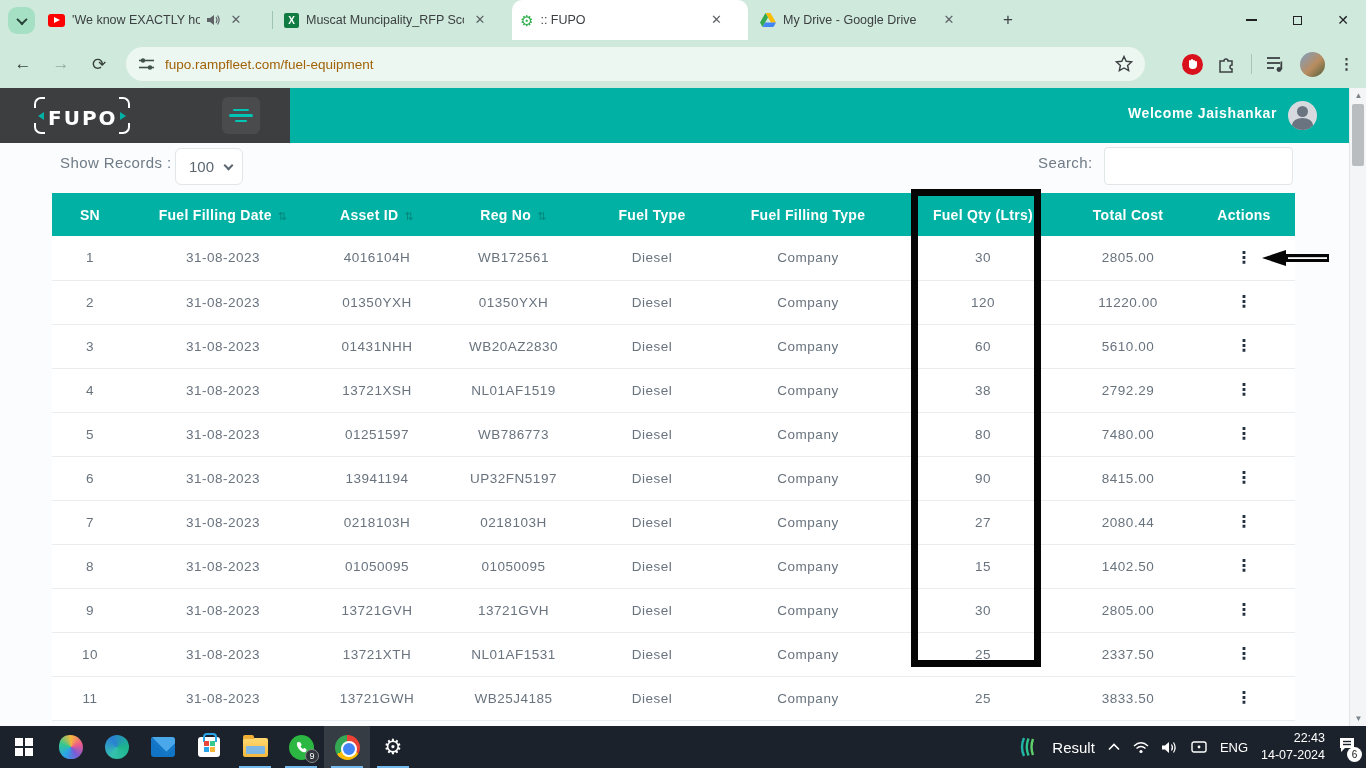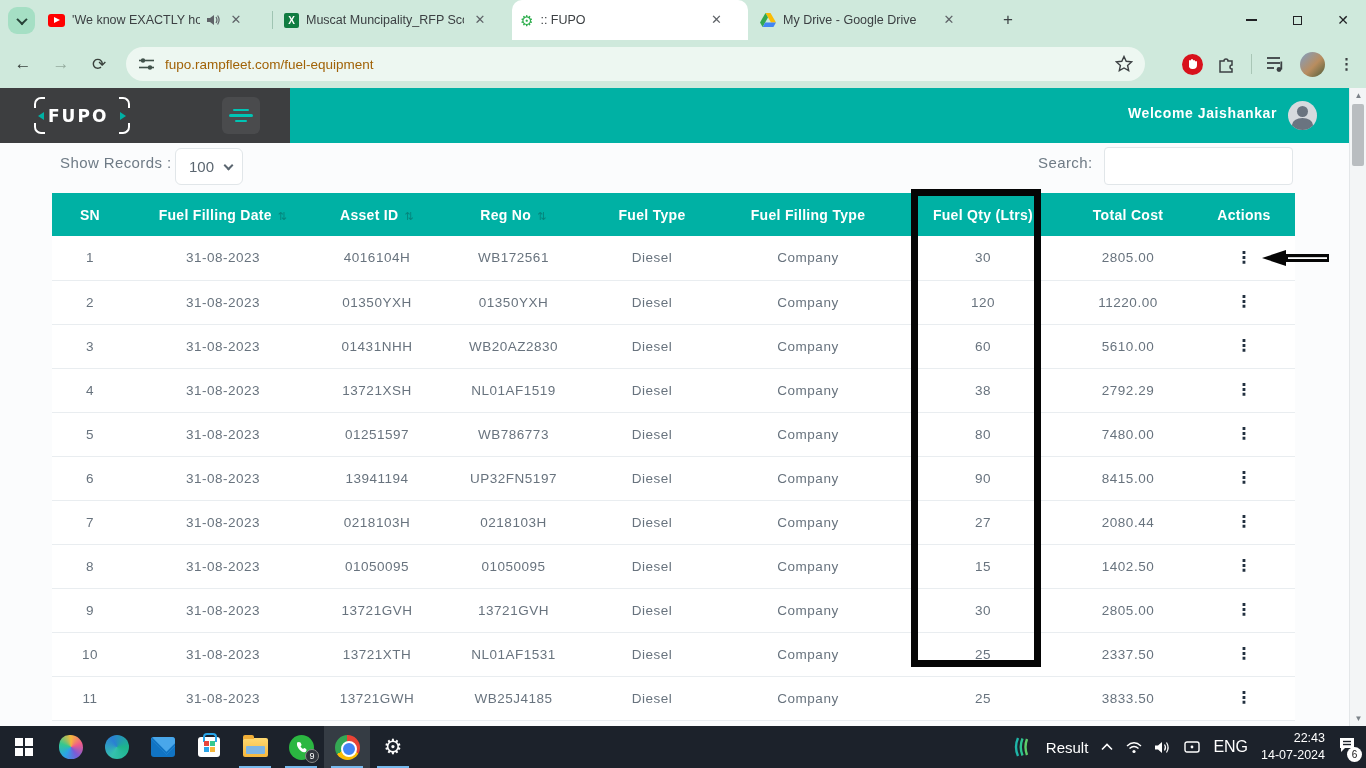--- a/index.html
+++ b/index.html
@@ -39,21 +39,21 @@
   .toolbar-right { position:absolute; right:0; top:0; height:48px; display:flex; align-items:center; gap:14px; padding-right:12px; }
   .adblock { width:21px; height:21px; border-radius:50%; background:#d8111c; display:flex; align-items:center; justify-content:center; cursor:pointer; }
   .tb-divider { width:1px; height:20px; background:#a9c6b6; }
   .avatar-sm { width:25px; height:25px; border-radius:50%; background:linear-gradient(135deg,#7e9fc6 0%,#b98d5f 55%,#4d5d3a 100%); cursor:pointer; }
   .kebab-dark { font-size:15px; color:#3c4043; font-weight:bold; cursor:pointer; letter-spacing:0; }
 
   
   .appheader { position:absolute; left:0; top:88px; width:1349px; height:55px; background:#00b1a4; }
   .logo-block { position:absolute; left:0; top:0; width:290px; height:55px; background:#3d3e40; }
   .fupo-logo { position:absolute; left:34px; top:9px; width:96px; height:37px; }
-  .fupo-text { position:absolute; left:14px; top:9px; font-size:17px; font-weight:bold; color:#fff; letter-spacing:2px; font-family:"DejaVu Sans",sans-serif; }
+  .fupo-text { position:absolute; left:14px; top:9px; font-size:20px; font-weight:bold; color:#fff; letter-spacing:2px; font-family:"DejaVu Sans",sans-serif; }
   .tri-l { position:absolute; left:4px; top:15px; border-right:6px solid #00b1a4; border-top:4px solid transparent; border-bottom:4px solid transparent; }
   .tri-r { position:absolute; right:4px; top:15px; border-left:6px solid #00b1a4; border-top:4px solid transparent; border-bottom:4px solid transparent; }
   .corner { position:absolute; width:11px; height:11px; border:2px solid #fff; }
   .c-tl { left:0; top:0; border-right:none; border-bottom:none; border-radius:7px 0 0 0; }
   .c-tr { right:0; top:0; border-left:none; border-bottom:none; border-radius:0 7px 0 0; }
   .c-bl { left:0; bottom:0; border-right:none; border-top:none; border-radius:0 0 0 7px; }
   .c-br { right:0; bottom:0; border-left:none; border-top:none; border-radius:0 0 7px 0; }
   .hamburger { position:absolute; left:222px; top:9px; width:38px; height:37px; background:#4a4b4d; border-radius:6px; display:flex; flex-direction:column; align-items:center; justify-content:center; gap:3px; cursor:pointer; }
   .hamburger i { display:block; height:2.5px; background:#00c4b4; border-radius:2px; }
   .hb1{width:16px;} .hb2{width:24px;} .hb3{width:12px;}
@@ -109,21 +109,21 @@
   .ic-folder::before { content:""; position:absolute; left:0; top:-3px; width:11px; height:4px; background:#f0ae37; border-radius:2px 2px 0 0; }
   .ic-folder::after { content:""; position:absolute; left:3px; top:8px; width:19px; height:8px; background:#7eb6e4; border-radius:1px; }
   .ic-wa { width:25px; height:25px; border-radius:50%; background:#2bb741; display:flex; align-items:center; justify-content:center; }
   .ic-chrome { width:25px; height:25px; border-radius:50%; background:conic-gradient(#ea4335 0 33%,#fbbc05 33% 66%,#34a853 66% 100%); position:relative; }
   .ic-chrome::after { content:""; position:absolute; left:6.5px; top:6.5px; width:12px; height:12px; border-radius:50%; background:#4285f4; border:2.2px solid #fff; }
   .ic-gearw { font-size:21px; color:#fafafa; line-height:1; font-family:"DejaVu Sans",sans-serif; }
 
   .tray { margin-left:auto; display:flex; align-items:center; gap:13px; padding-right:10px; color:#fff; }
   .tray-result { display:flex; align-items:center; gap:12px; font-size:15px; color:#fff; }
   .tray-ic { display:flex; align-items:center; justify-content:center; cursor:pointer; }
-  .tray-lang { font-size:16px; cursor:pointer; }
+  .tray-lang { font-size:13px; cursor:pointer; }
   .tray-clock { text-align:right; font-size:12.5px; line-height:1.35; cursor:pointer; }
   .tray-notif { position:relative; cursor:pointer; }
   .notif-badge { right:-6px; bottom:-5px; width:15px; height:15px; background:#fff; color:#111; border:none; font-size:10px; }
 </style>
 </head>
 <body>
 
 <div id="stage">
 
   <div class="tabstrip">

